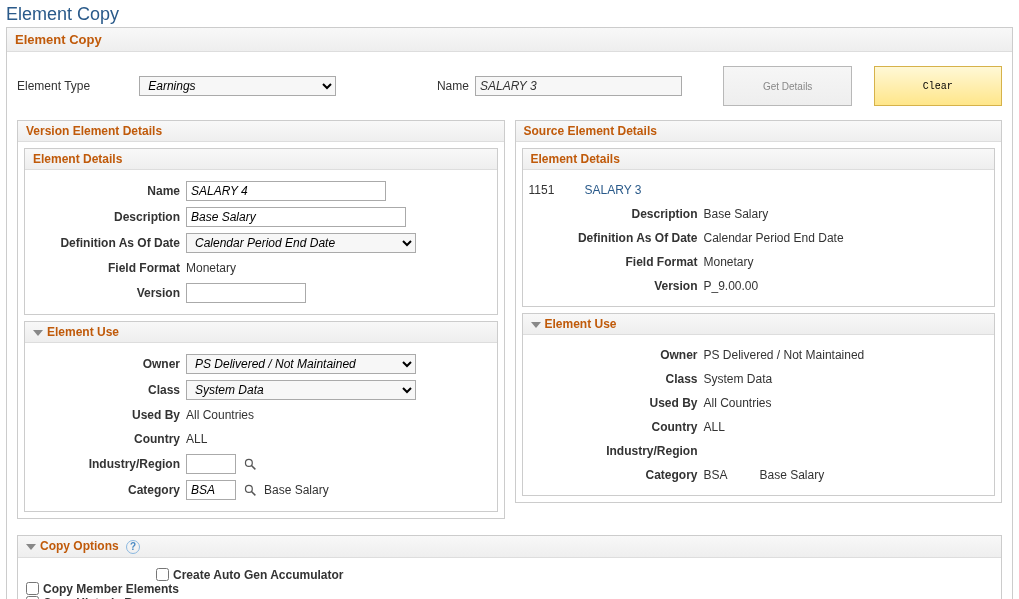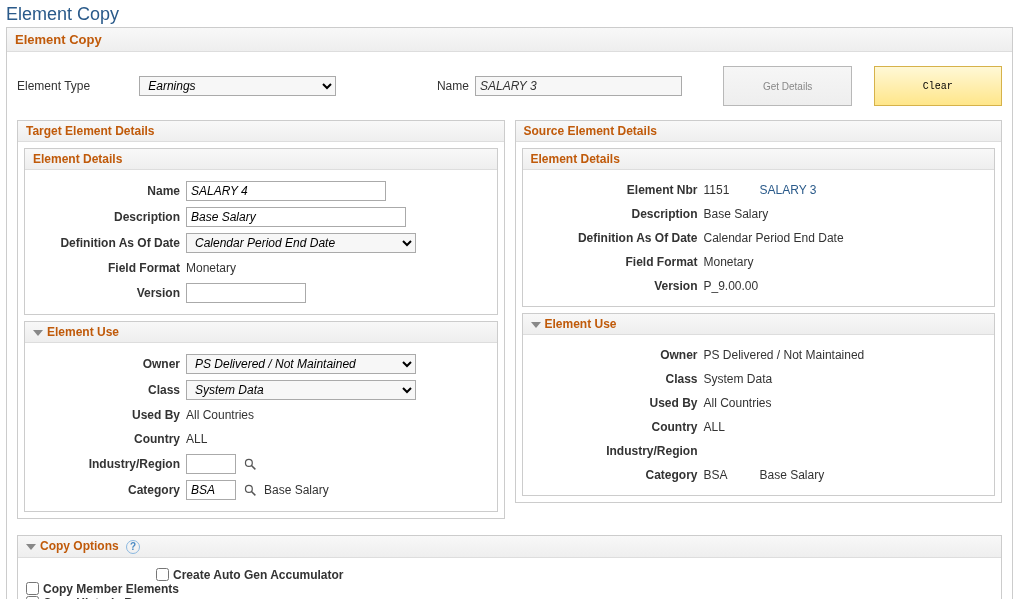--- a/index.html
+++ b/index.html
@@ -152,21 +152,21 @@
     <span style="width:30px"></span>
     <button class="btn btn-disabled" style="width:130px" disabled="">Get Details</button>
     <span style="width:10px"></span>
     <button class="btn btn-yellow" style="width:130px">Clear</button>
   </div>
 
   <div class="two-col">
 
     <div class="col">
       <div class="section">
-        <div class="section-hdr">Target Element Details</div>
+        <div class="section-hdr">Version Element Details</div>
         <div style="padding:6px">
           <div class="section">
             <div class="section-hdr sub">Element Details</div>
             <div class="section-body">
               <div class="row">
                 <div class="rlbl">Name</div>
                 <div class="rval">
                     <input class="text-input" style="width: 200px;" value="SALARY 4">
                   </div>
               </div>
@@ -256,21 +256,20 @@
     </div>
 
     <div class="col">
       <div class="section">
         <div class="section-hdr">Source Element Details</div>
         <div style="padding:6px">
           <div class="section">
             <div class="section-hdr sub">Element Details</div>
             <div class="section-body">
               <div class="row">
-                <div class="rlbl" style="width:175px">Element Nbr</div>
                 <div class="rval">
                   <span style="width:50px">1151</span>
                   <span class="link">SALARY 3</span>
                 </div>
               </div>
               <div class="row">
                 <div class="rlbl" style="width:175px">Description</div>
                 <div class="rval">
                     <span>Base Salary</span>
                   </div>

